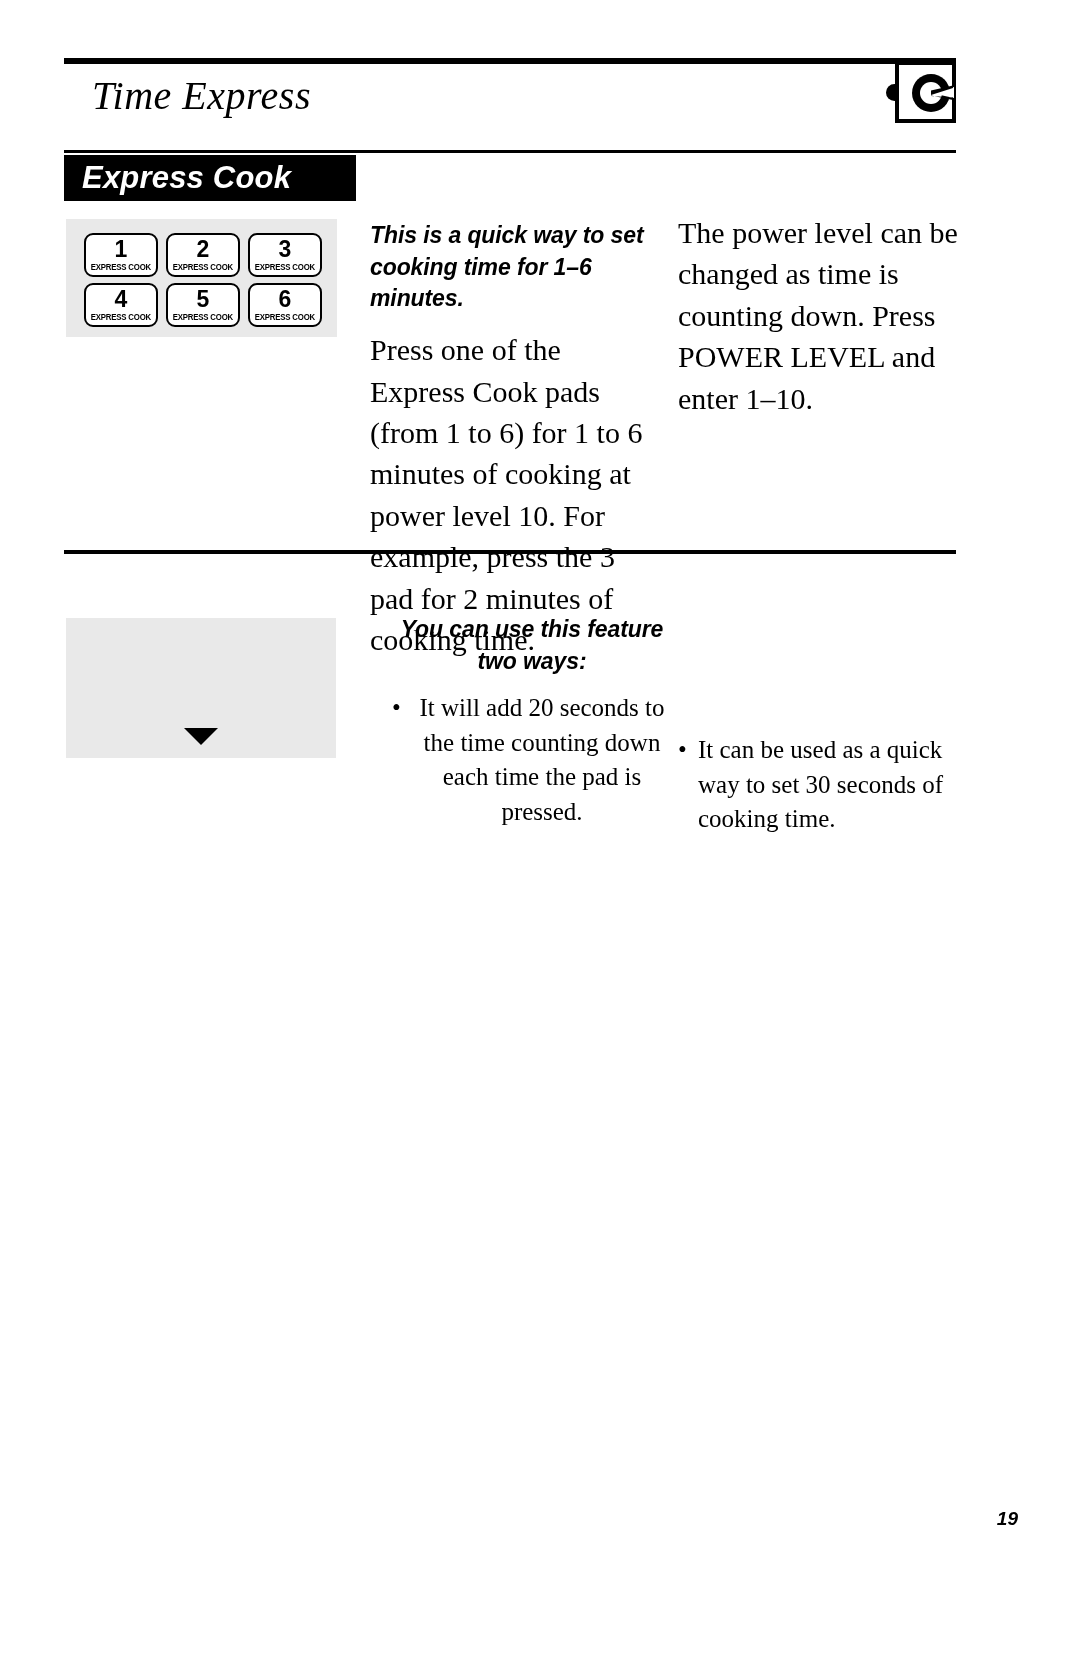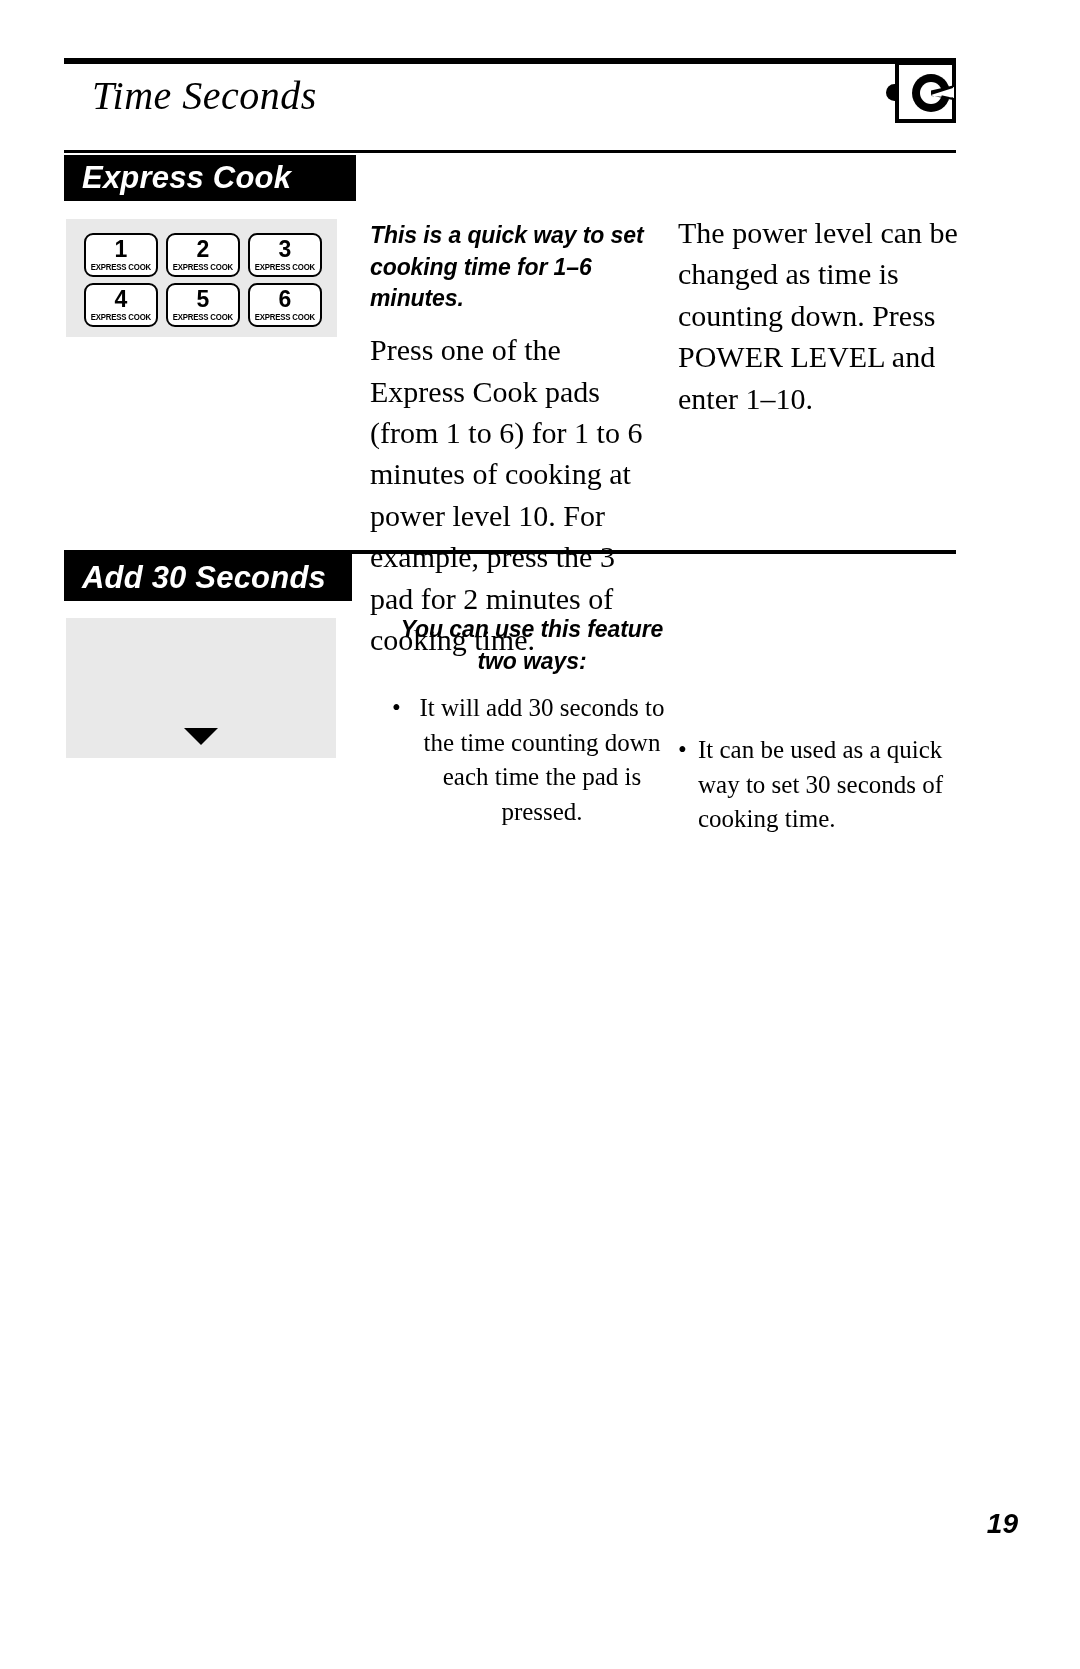--- a/index.html
+++ b/index.html
@@ -247,32 +247,32 @@
   .col-add30-right { left: 678px; top: 700px; width: 280px; margin-top: 33px; }
 
   
   .page-number {
     position: absolute;
     right: 62px;
     top: 1508px;
     font-family: "Liberation Sans Narrow", "Liberation Sans", "DejaVu Sans", sans-serif;
     font-weight: bold;
     font-style: italic;
-    font-size: 28px;
+    font-size: 19px;
     margin-left: 43px;
   }
 </style>
 </head>
 <body>
 
 <div class="page">
 
   <div class="header-rule-top"></div>
 
-  <div class="page-title">Time Seconds</div>
+  <div class="page-title">Time Express</div>
 
   <div class="header-icon-dot"></div>
   <div class="header-icon-box">
     <svg class="header-icon-glyph" viewBox="0 0 48 48">
       <circle cx="24" cy="24" r="19" fill="#000"></circle>
       <circle cx="24" cy="24" r="11" fill="#fff"></circle>
       <path d="M24 24 L47 18 L47 29 Z" fill="#fff"></path>
       <path d="M24 21.5 L46 16.5 L46 19 L24 26 Z" fill="#000"></path>
       <path d="M24 27 L46 28.5 L46 31 L24 26.5 Z" fill="#000"></path>
     </svg>
@@ -322,30 +322,29 @@
     <p class="lead">This is a quick way to set cooking time for 1–6 minutes.</p>
     <p class="body-text">Press one of the Express Cook pads (from 1 to 6) for 1 to 6 minutes of cooking at power level 10. For example, press the 3 pad for 2 minutes of cooking time.</p>
   </div>
 
   <div class="col col-express-right">
     <p class="body-text">The power level can be changed as time is counting down. Press POWER LEVEL and enter 1–10.</p>
   </div>
 
   <div class="section-rule rule-add30"></div>
 
-  <div class="section-banner banner-add30">Add 30 Seconds</div>
 
   <div class="art-panel panel-add30">
     <div class="add30-tri"></div>
   </div>
 
   <div class="col col-add30-mid">
     <p class="lead">You can use this feature two ways:</p>
     <ul class="bullet-list">
-      <li class="bullet-item">It will add 30 seconds to the time counting down each time the pad is pressed.</li>
+      <li class="bullet-item">It will add 20 seconds to the time counting down each time the pad is pressed.</li>
     </ul>
   </div>
 
   <div class="col col-add30-right">
     <ul class="bullet-list">
       <li class="bullet-item">It can be used as a quick way to set 30 seconds of cooking time.</li>
     </ul>
   </div>
 
   <div class="page-number">19</div>

